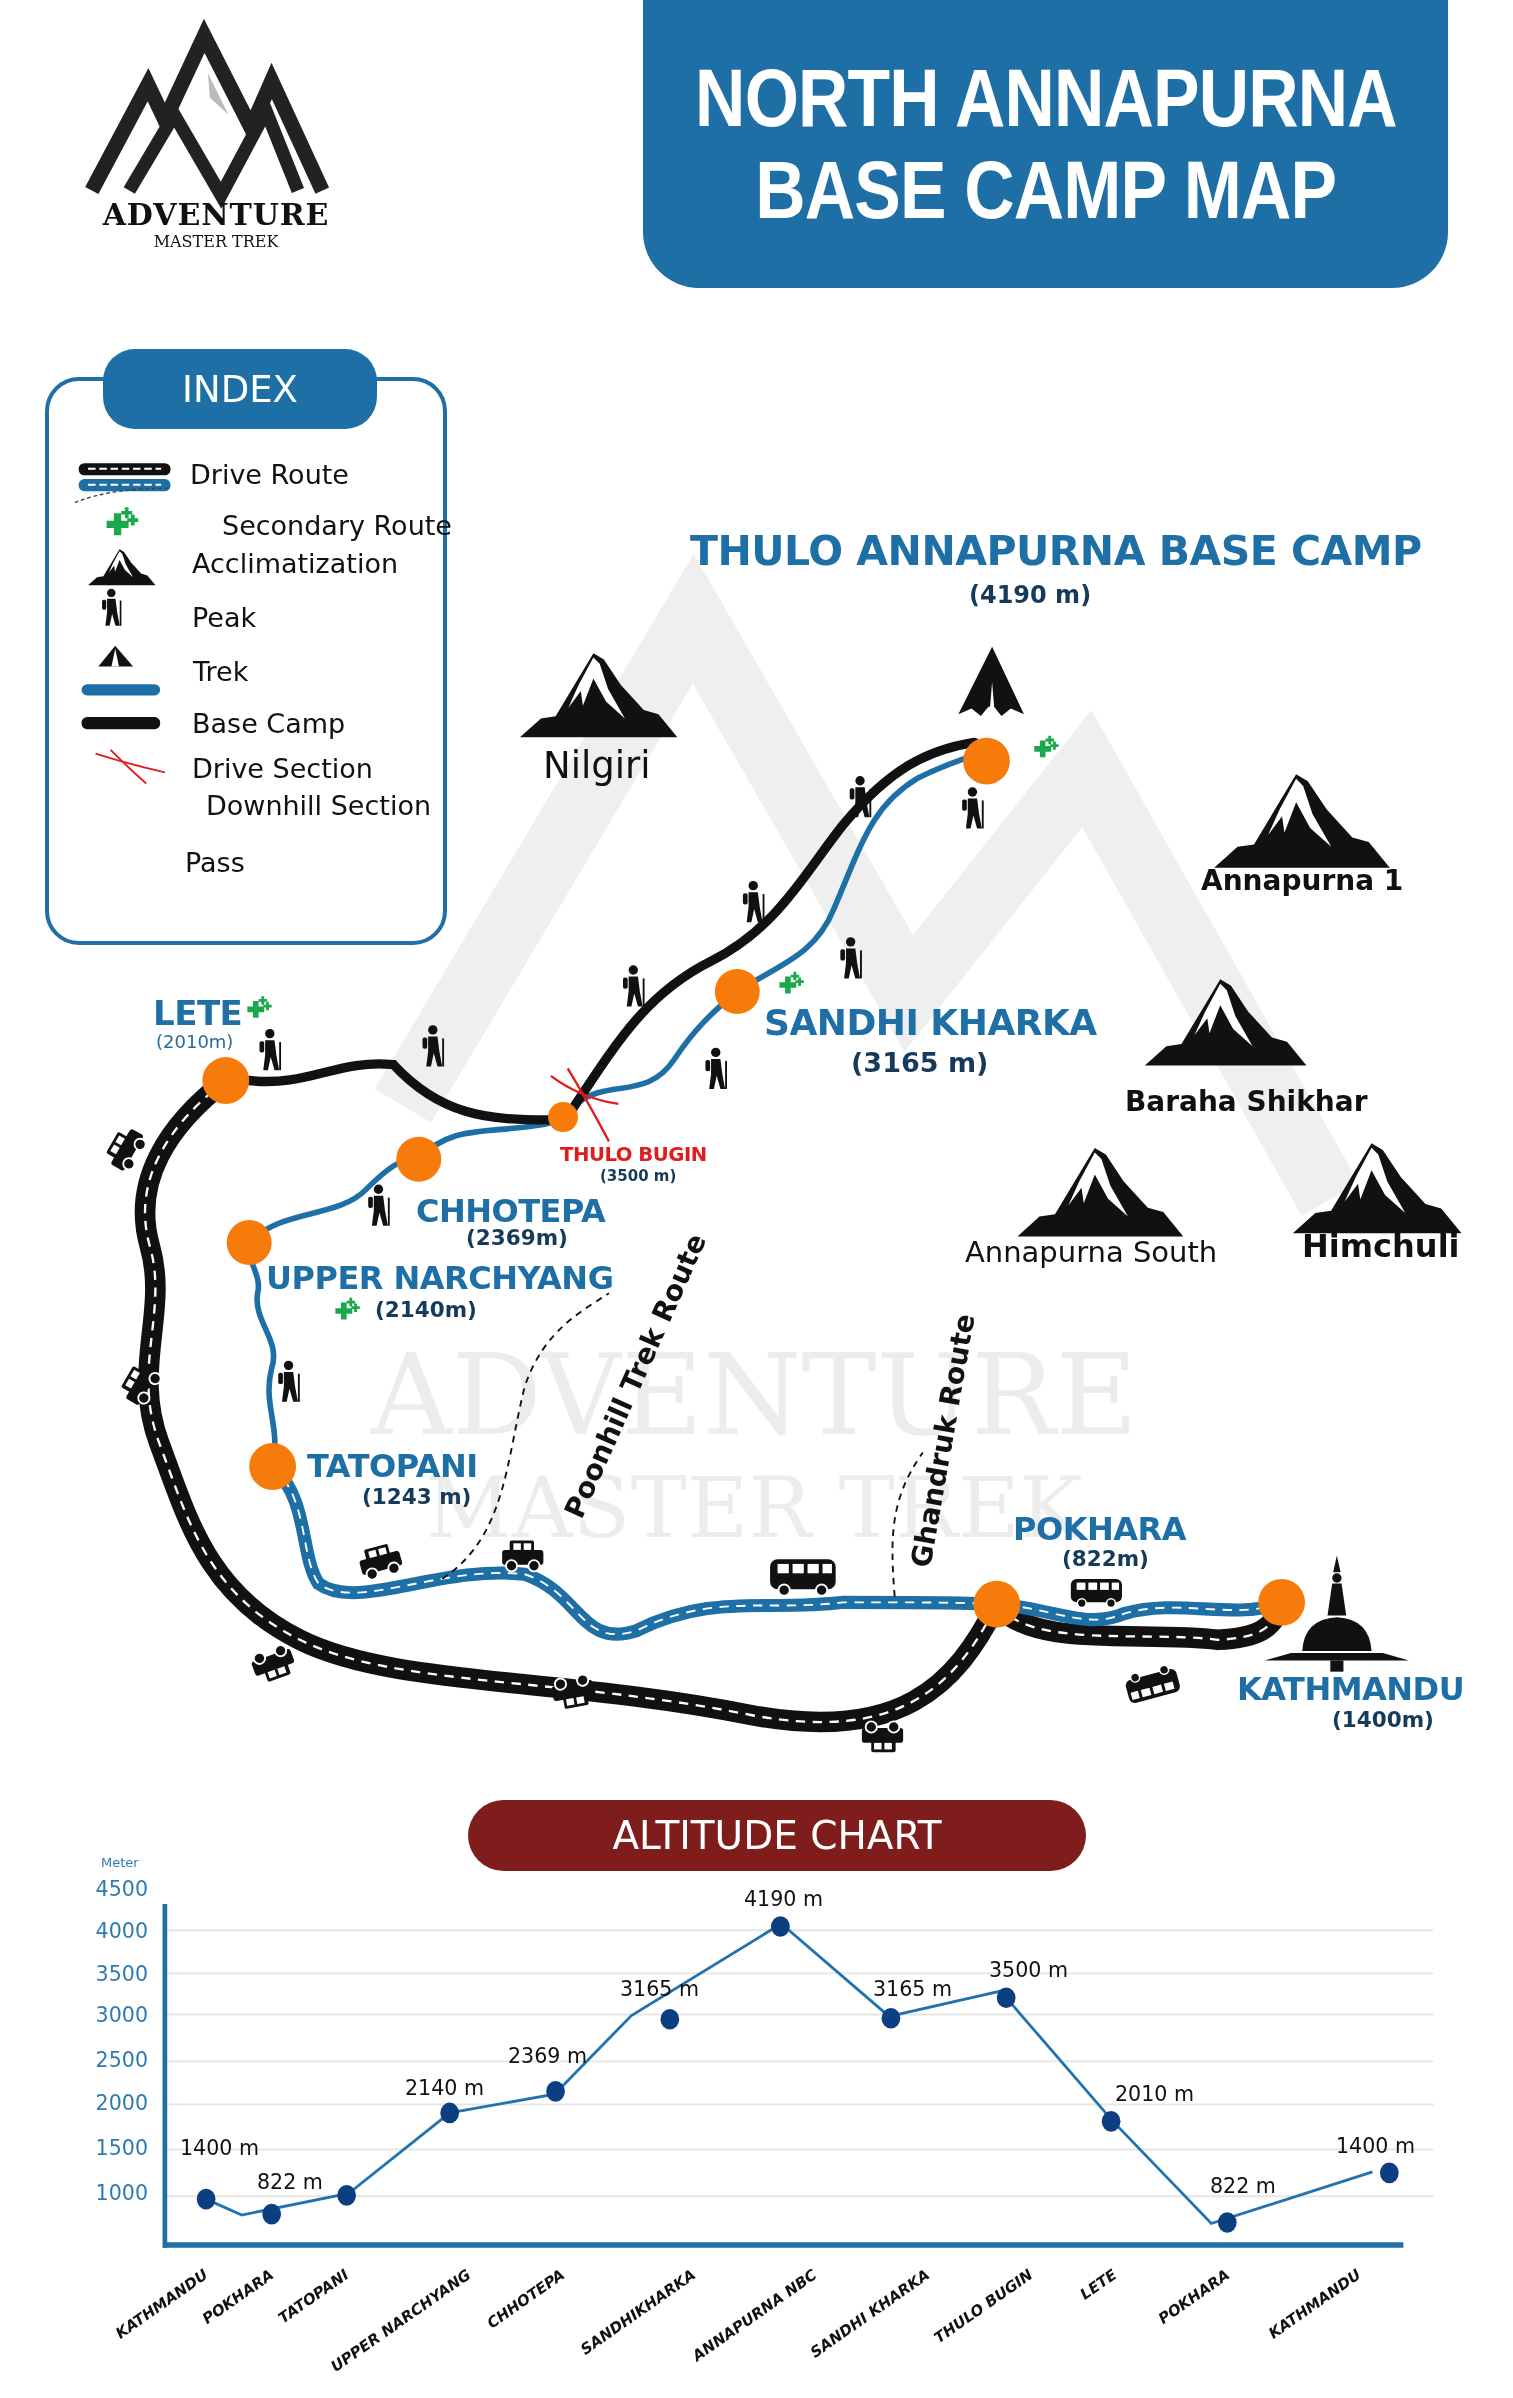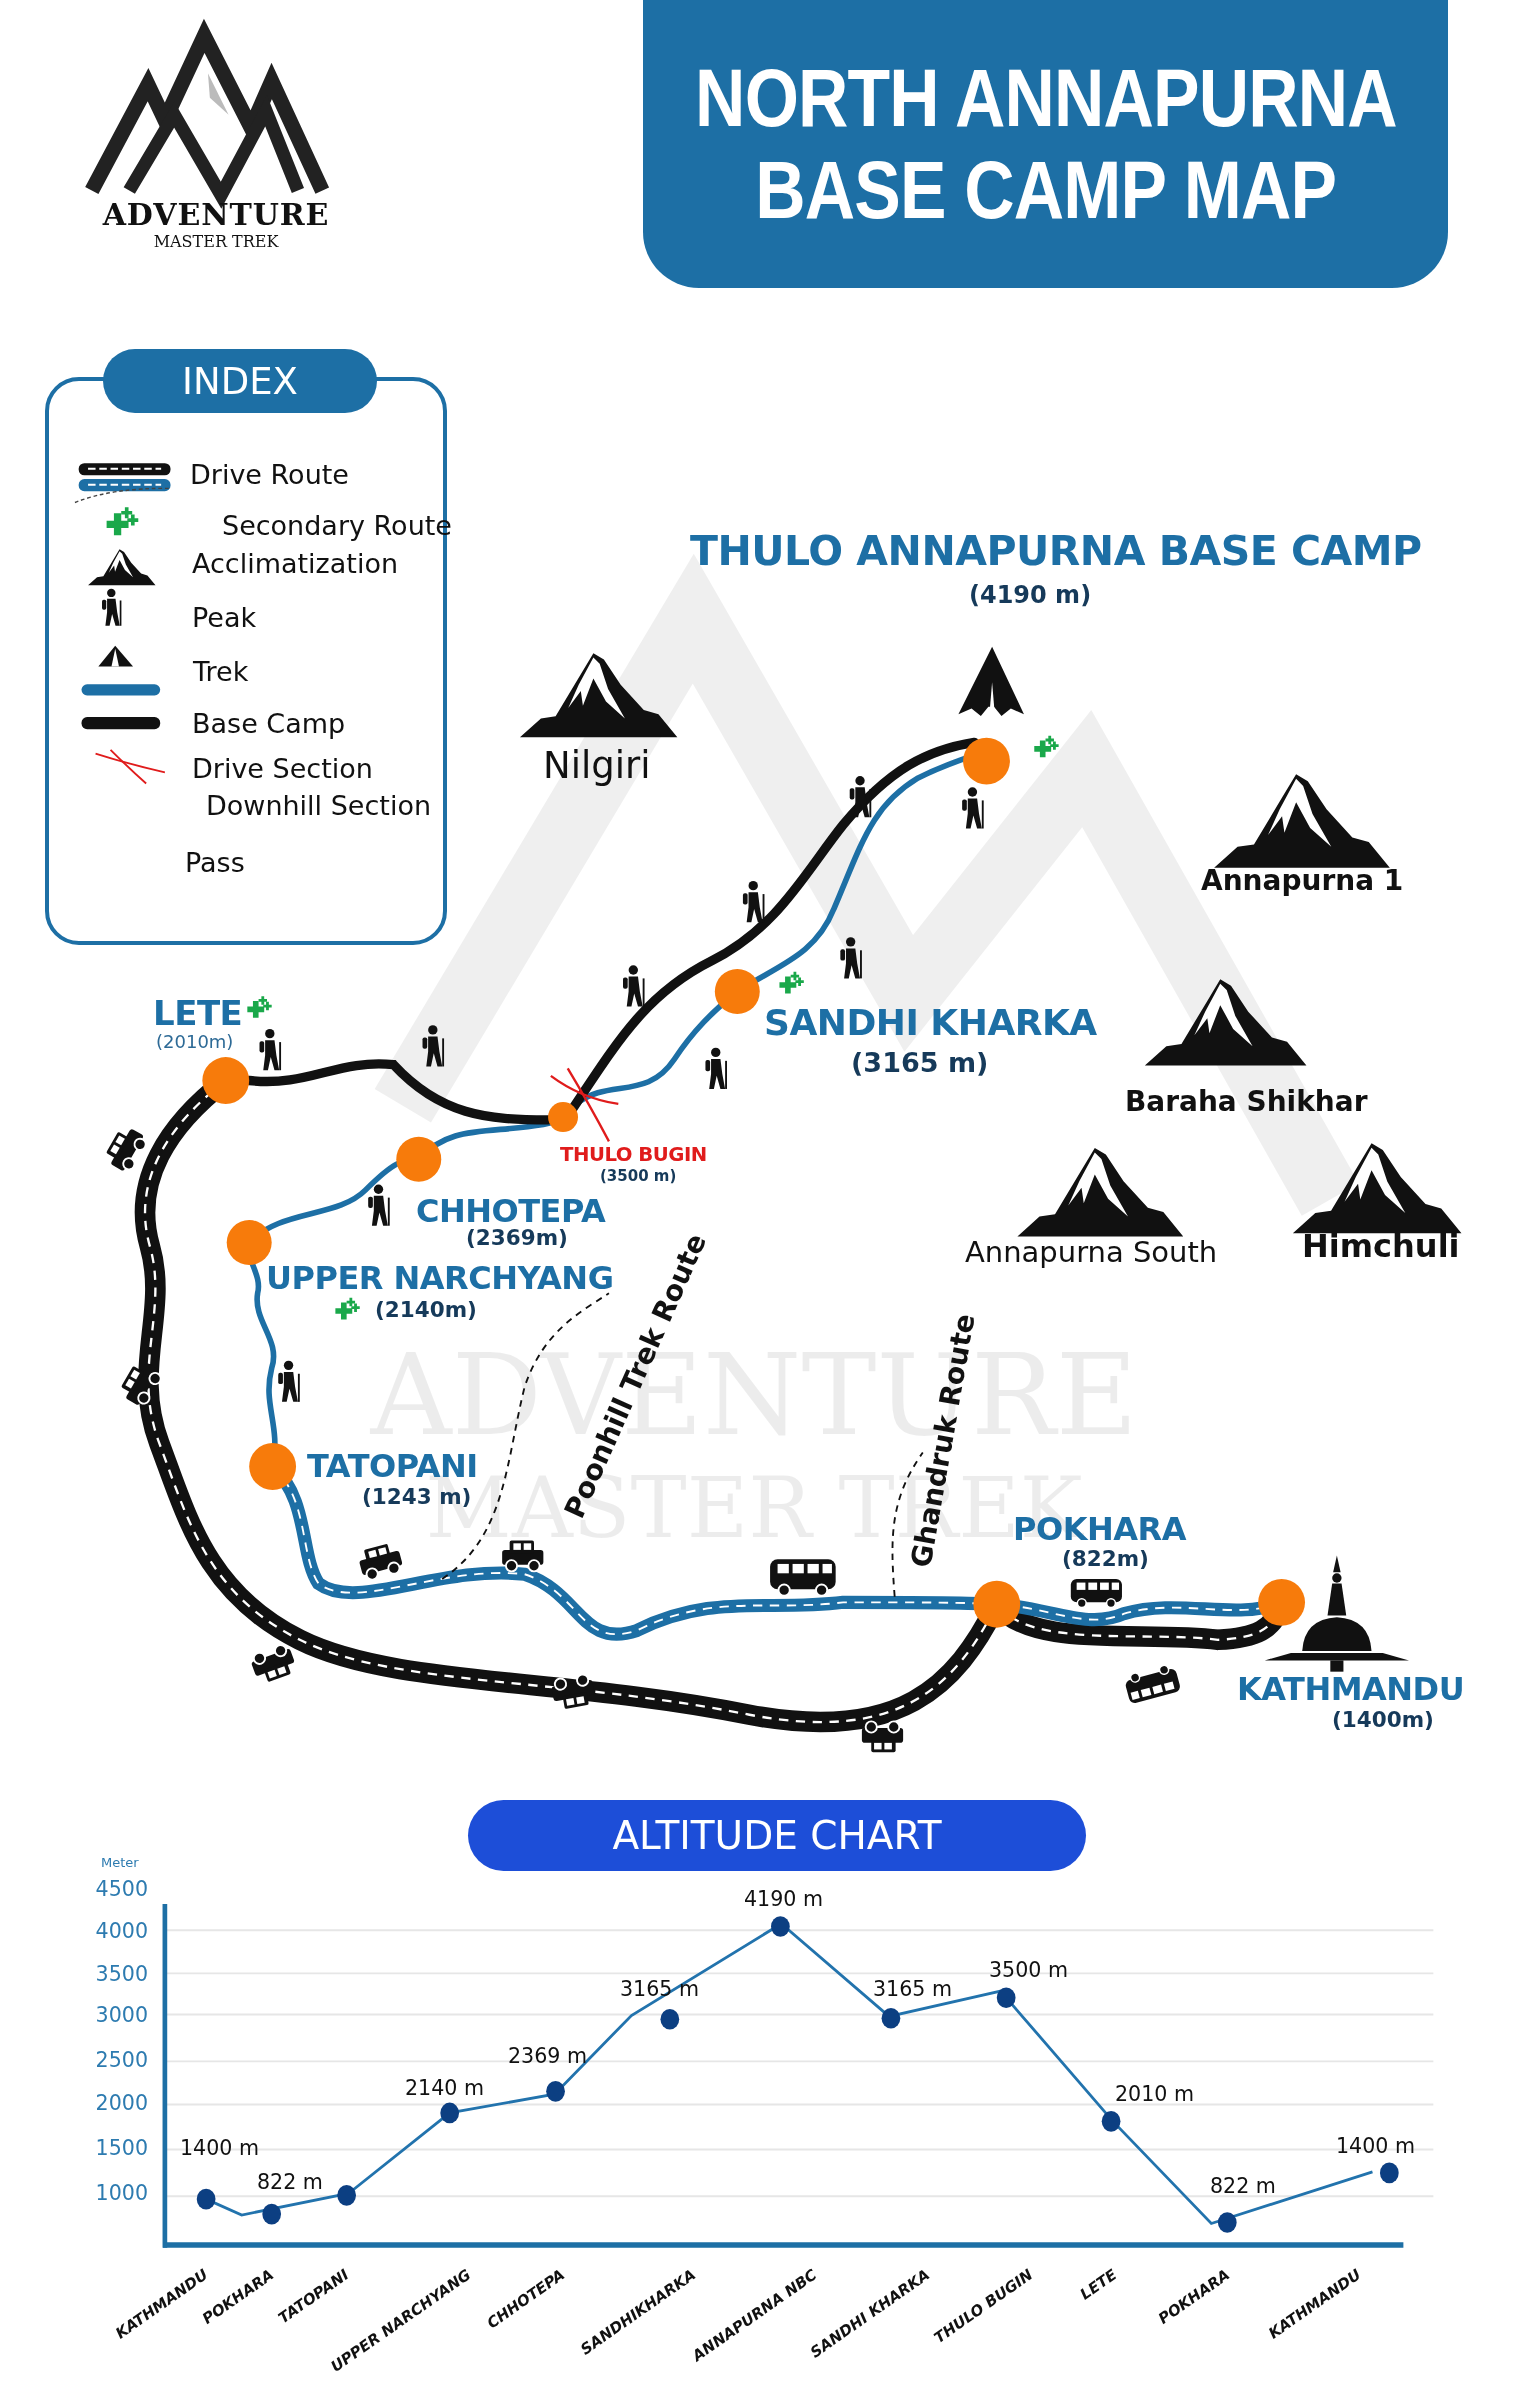--- a/index.html
+++ b/index.html
@@ -3,27 +3,27 @@
 <meta charset="utf-8">
 <style>
   html,body{margin:0;padding:0;background:#fff;}
   body{width:1513px;height:2399px;position:relative;overflow:hidden;font-family:"DejaVu Sans","Liberation Sans",sans-serif;}
   .abs{position:absolute;}
   #map-svg{position:absolute;left:0;top:0;}
   .logo-word{font-family:"DejaVu Serif","Liberation Serif",serif;color:#111;text-align:center;}
   .title-box{left:643px;top:0;width:805px;height:288px;background:#1d6fa5;border-radius:0 0 56px 56px;display:flex;flex-direction:column;align-items:center;justify-content:center;}
   .title-line{color:#fff;font-family:"Liberation Sans","DejaVu Sans",sans-serif;font-weight:bold;font-size:81px;line-height:92px;letter-spacing:-0.9px;transform:scaleX(0.86);white-space:nowrap;}
   .index-box{left:45px;top:377px;width:394px;height:560px;border:4.7px solid #1d6fa5;border-radius:34px;}
-  .index-pill{left:103px;top:349px;width:274px;height:64px;background:#1d6fa5;border-radius:32px;color:#fff;font-size:37px;display:flex;align-items:center;justify-content:center;font-family:"DejaVu Sans",sans-serif;}
+  .index-pill{left:103px;top:349px;width:274px;height:80px;background:#1d6fa5;border-radius:32px;color:#fff;font-size:37px;display:flex;align-items:center;justify-content:center;font-family:"DejaVu Sans",sans-serif;}
   .index-label{font-size:27px;color:#111;white-space:nowrap;font-family:"DejaVu Sans",sans-serif;}
   .place{color:#1d6fa5;font-weight:bold;font-family:"DejaVu Sans","Liberation Sans",sans-serif;white-space:nowrap;letter-spacing:-0.5px;}
   .alt{color:#163a5a;font-family:"DejaVu Sans",sans-serif;white-space:nowrap;}
   .peak-label{color:#111;font-family:"DejaVu Sans",sans-serif;white-space:nowrap;}
   .route-label{font-family:"DejaVu Sans",sans-serif;font-weight:bold;color:#111;white-space:nowrap;font-size:28px;transform-origin:left bottom;}
-  .chart-pill{left:468px;top:1800px;width:618px;height:71px;background:#1d4ed8;border-radius:36px;color:#fff;font-size:39px;display:flex;align-items:center;justify-content:center;font-family:"DejaVu Sans",sans-serif;}
+  .chart-pill{left:468px;top:1800px;width:618px;height:71px;background:#7f1d1d;border-radius:36px;color:#fff;font-size:39px;display:flex;align-items:center;justify-content:center;font-family:"DejaVu Sans",sans-serif;}
   .ytick{color:#2d7bb0;font-size:20.6px;font-family:"DejaVu Sans",sans-serif;text-align:right;width:75px;}
   .ylabel{color:#2d7bb0;font-size:13px;font-family:"DejaVu Sans",sans-serif;}
   .dlabel{color:#111;font-size:20.6px;font-family:"DejaVu Sans",sans-serif;white-space:nowrap;}
   .xlabel{color:#111;font-size:15px;font-weight:bold;font-style:italic;font-family:"DejaVu Sans",sans-serif;white-space:nowrap;transform-origin:right center;transform:rotate(-35deg);text-align:right;}
 </style>
 </head>
 <body>
 
 <svg id="map-svg" width="1513" height="2399" viewBox="0 0 1615 2560">
   <defs>

